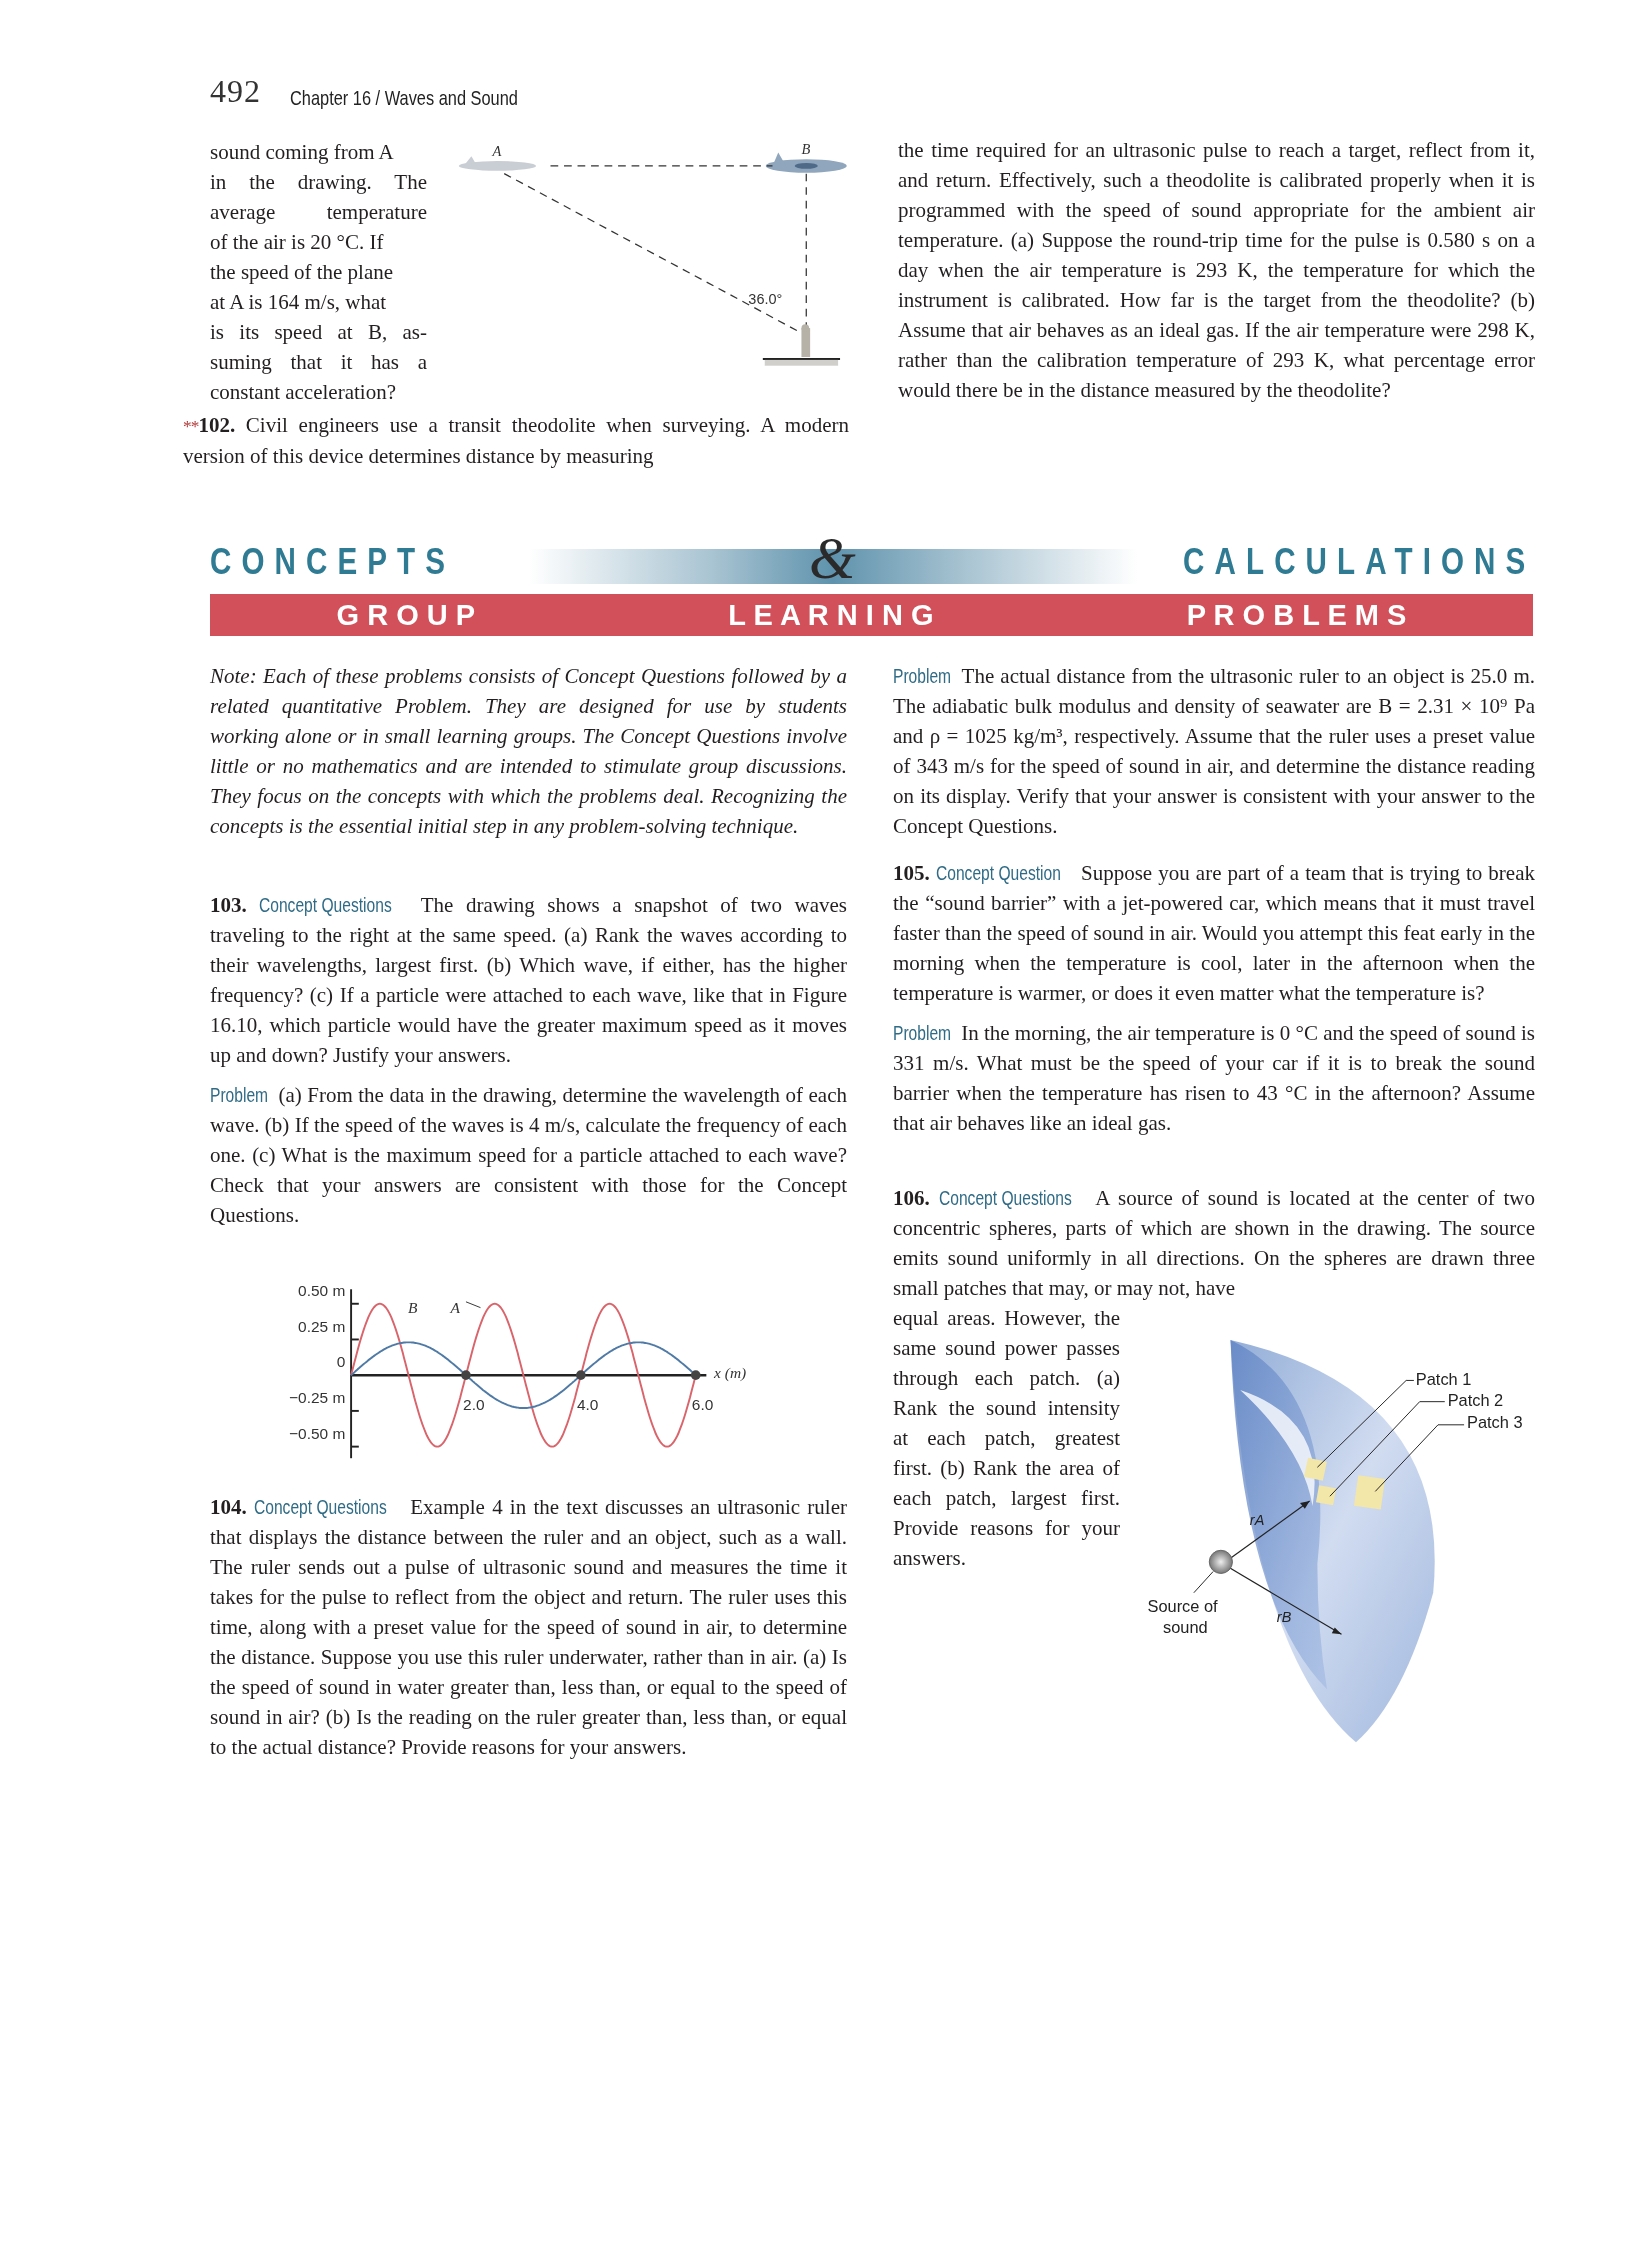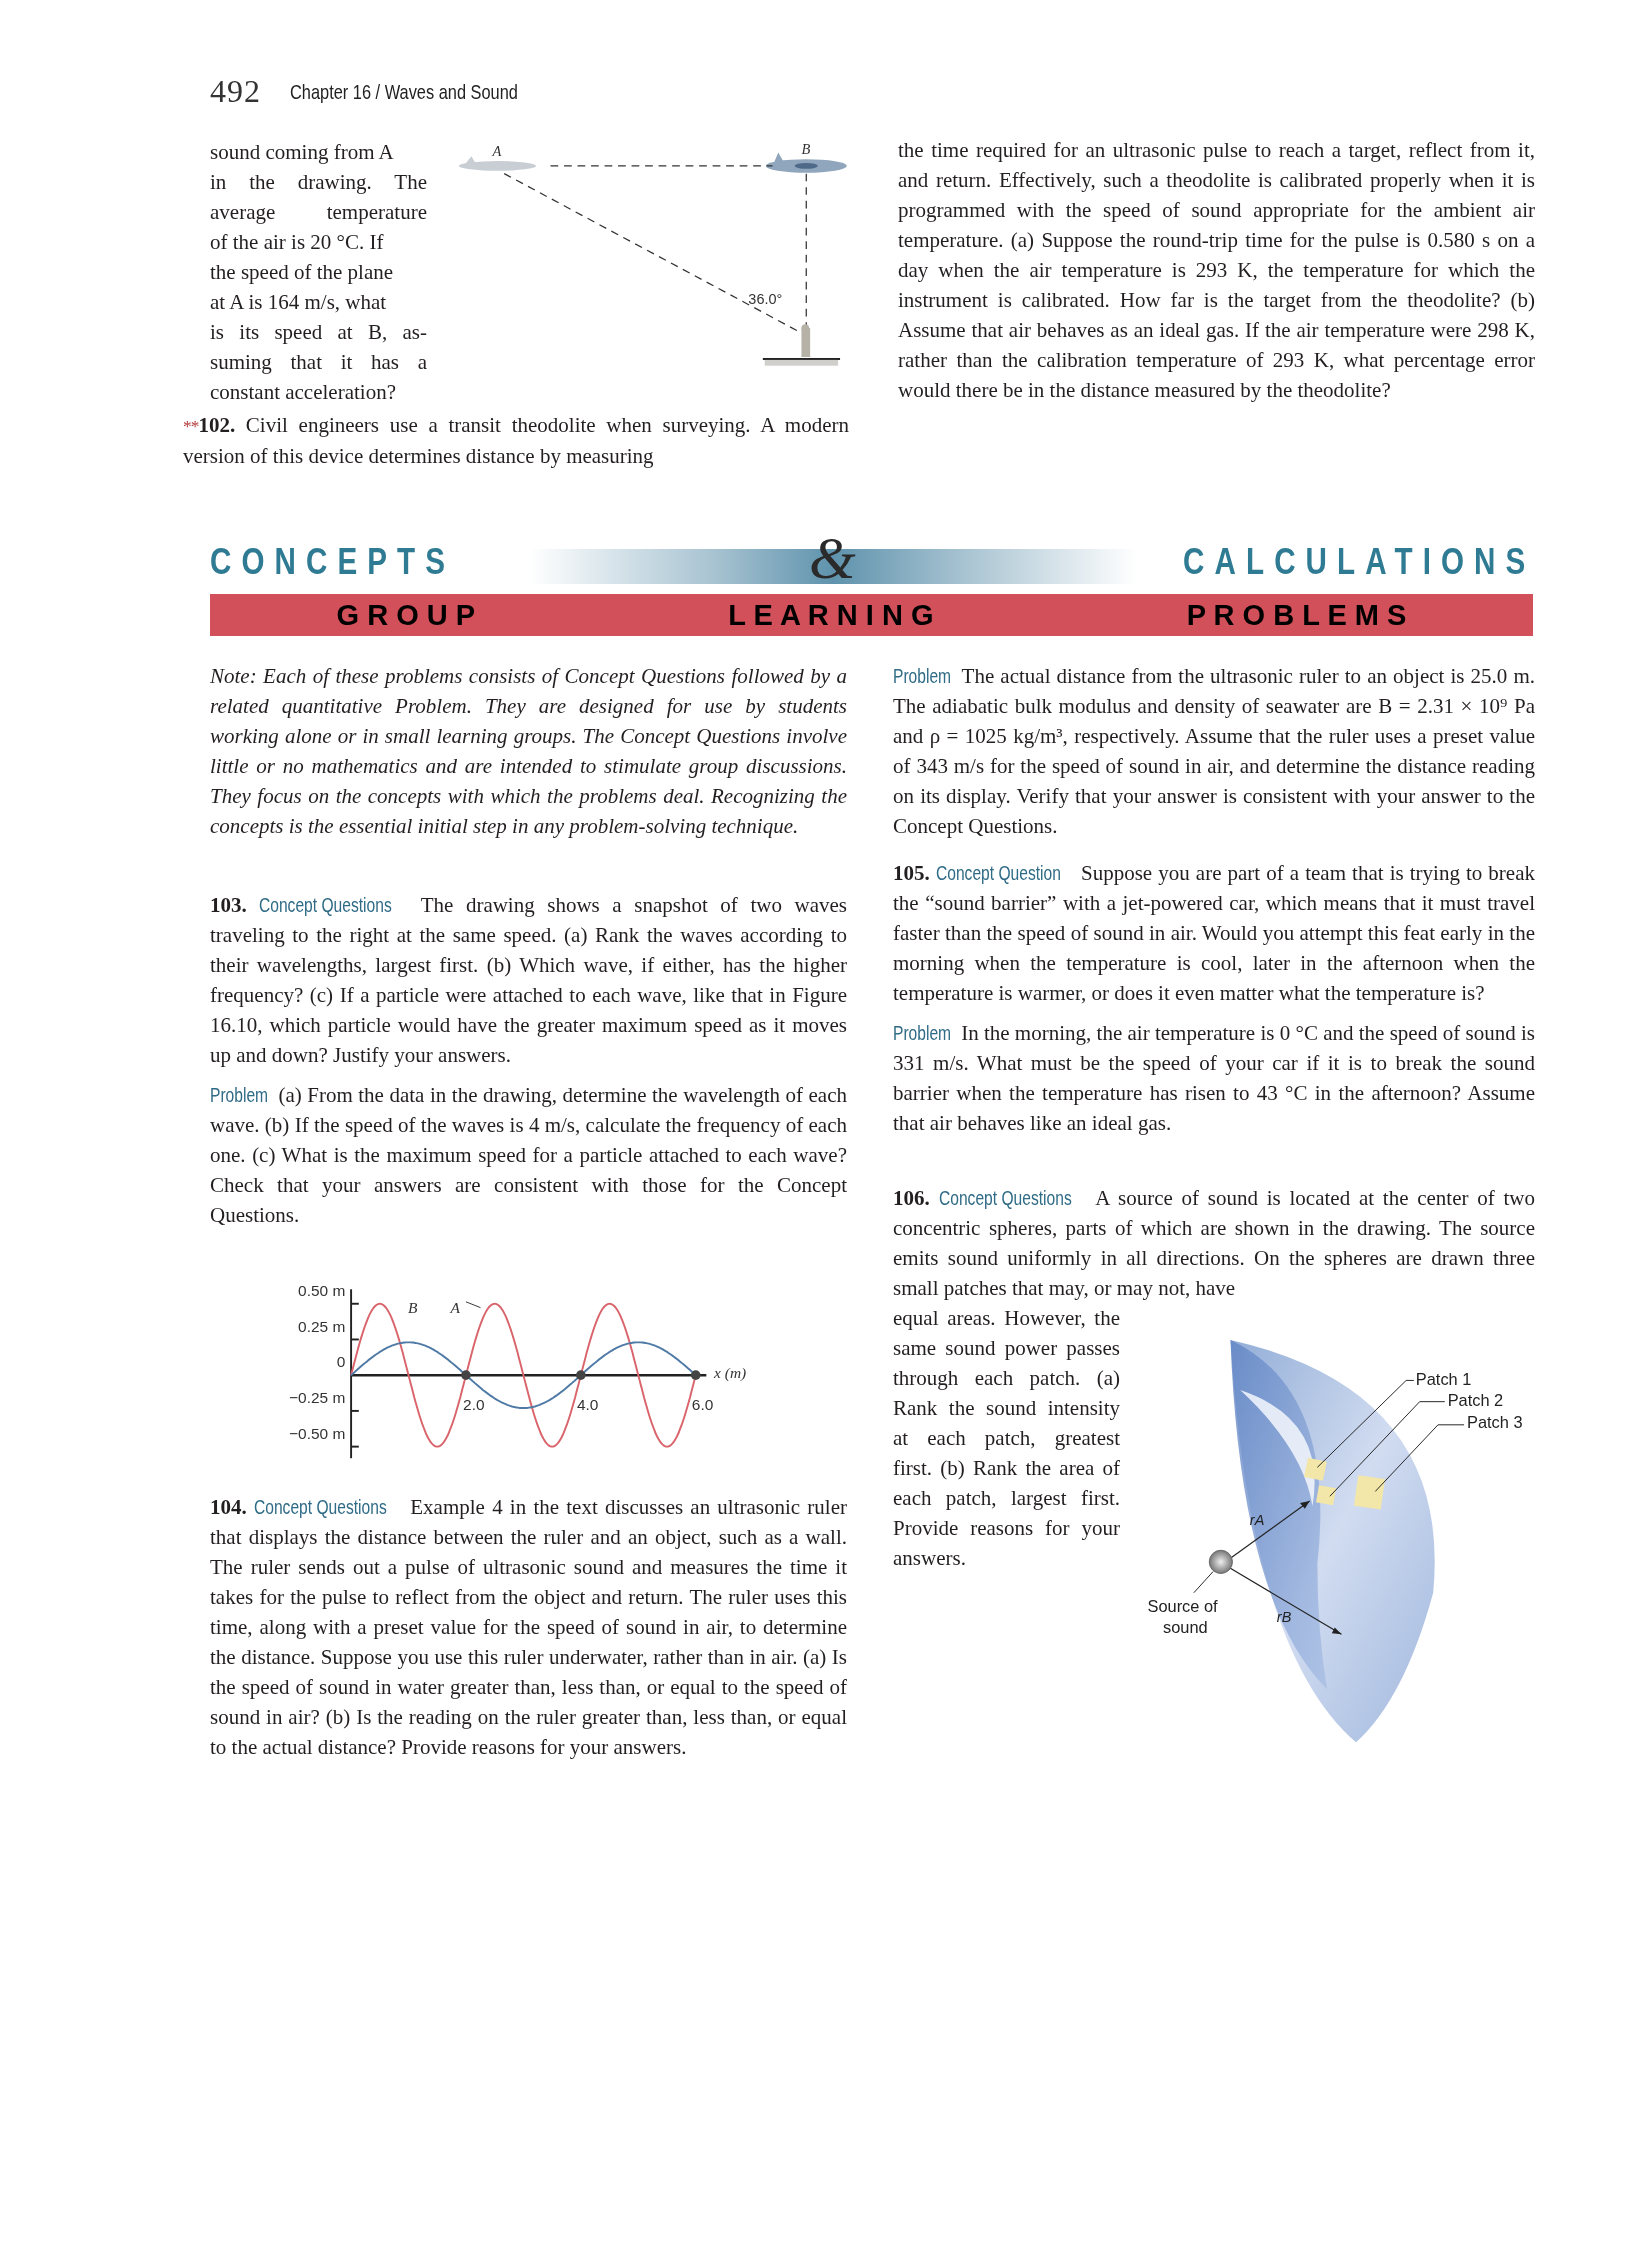--- a/index.html
+++ b/index.html
@@ -1,19 +1,19 @@
 <!DOCTYPE html>
 <html><head>
 <meta charset="utf-8">
 <style>
   html, body { margin: 0; padding: 0; background: #ffffff; }
   body { width: 1641px; height: 2257px; position: relative; overflow: hidden;
          font-family: "Liberation Serif", "DejaVu Serif", serif; color: #231f20; }
   .abs { position: absolute; }
-  .page-header { left: 210px; top: 73px; display: flex; align-items: center; }
+  .page-header { left: 210px; top: 73px; display: flex; align-items: flex-end; }
   .page-num { font-size: 32px; font-family: "Liberation Serif", serif; color: #333; letter-spacing: 1px; }
   .chapter-title { margin-left: 29px; font-size: 21px; font-family: "Liberation Sans", sans-serif;
                    transform: scaleX(0.78); transform-origin: left; color: #222; }
   .col { font-size: 21px; line-height: 30px; text-align: justify; }
   .col p { margin: 0; }
   .pnum { font-weight: bold; }
   .cq { font-family: "Liberation Sans", sans-serif; color: #2f6b86; font-size: 20px;
         display: inline-block; transform: scaleX(0.78); transform-origin: left; margin-right: -21px; }
   .prob { font-family: "Liberation Sans", sans-serif; color: #2f6b86; font-size: 20px;
         display: inline-block; transform: scaleX(0.78); transform-origin: left; margin-right: -11.6px; }
@@ -23,21 +23,21 @@
   .banner-top { left: 210px; top: 541px; width: 1325px; height: 50px; }
   .concepts { left: 0; top: 0; font-family: "Liberation Sans", sans-serif; font-weight: bold;
               font-size: 37px; color: #2f7b93; letter-spacing: 12.6px; transform: scaleX(0.8); transform-origin: left; }
   .calcs { right: 0; top: 0; font-family: "Liberation Sans", sans-serif; font-weight: bold;
            font-size: 37px; color: #2f7b93; letter-spacing: 12.6px; transform: scaleX(0.8); transform-origin: right; }
   .grad-bar { left: 319px; top: 7.7px; width: 608px; height: 35px;
               background: linear-gradient(90deg, rgba(180,200,210,0) 0%, #a9c4d2 30%, #5f93ad 50%, #a9c4d2 72%, rgba(180,200,210,0) 100%); }
   .amp { left: 599px; top: -17.4px; font-size: 60px; font-style: italic; color: #2a2a2a; font-family: "Liberation Serif", serif; }
   .banner-red { left: 210px; top: 594px; width: 1323px; height: 42px; background: #d2505a;
                 display: flex; align-items: center; justify-content: space-around; }
-  .banner-red span { font-family: "Liberation Sans", sans-serif; font-weight: bold; color: #000000;
+  .banner-red span { font-family: "Liberation Sans", sans-serif; font-weight: bold; color: #ffffff;
                      font-size: 29px; }
 </style>
 </head>
 <body>
 
 <div class="abs page-header">
   <span class="page-num">492</span>
   <span class="chapter-title">Chapter 16 / Waves and Sound</span>
 </div>
 

